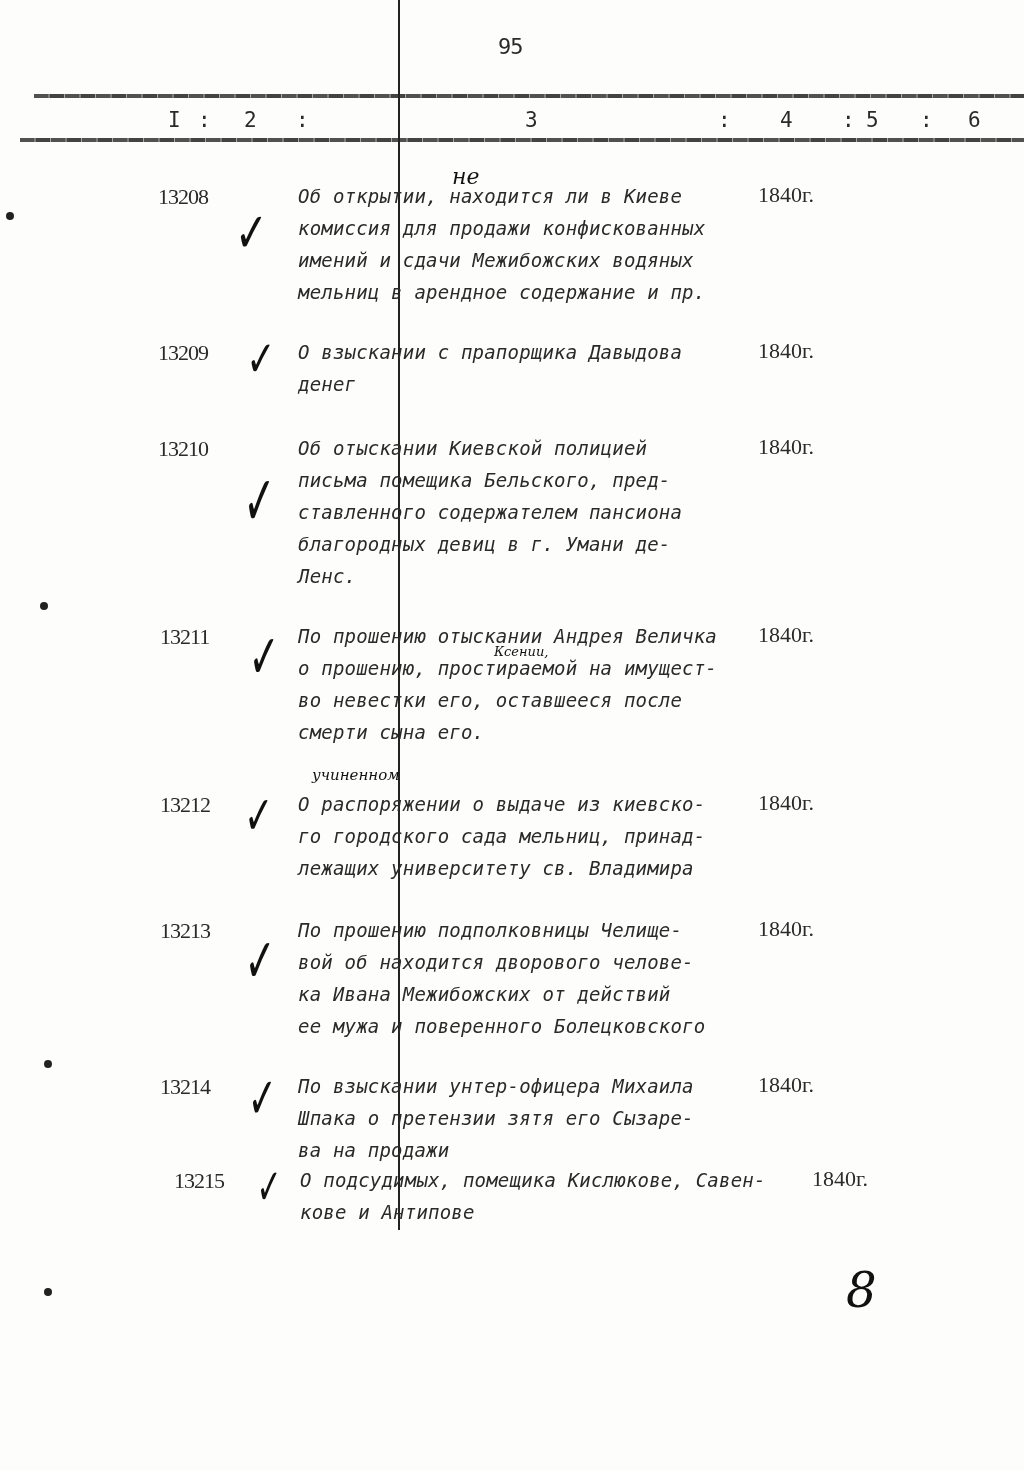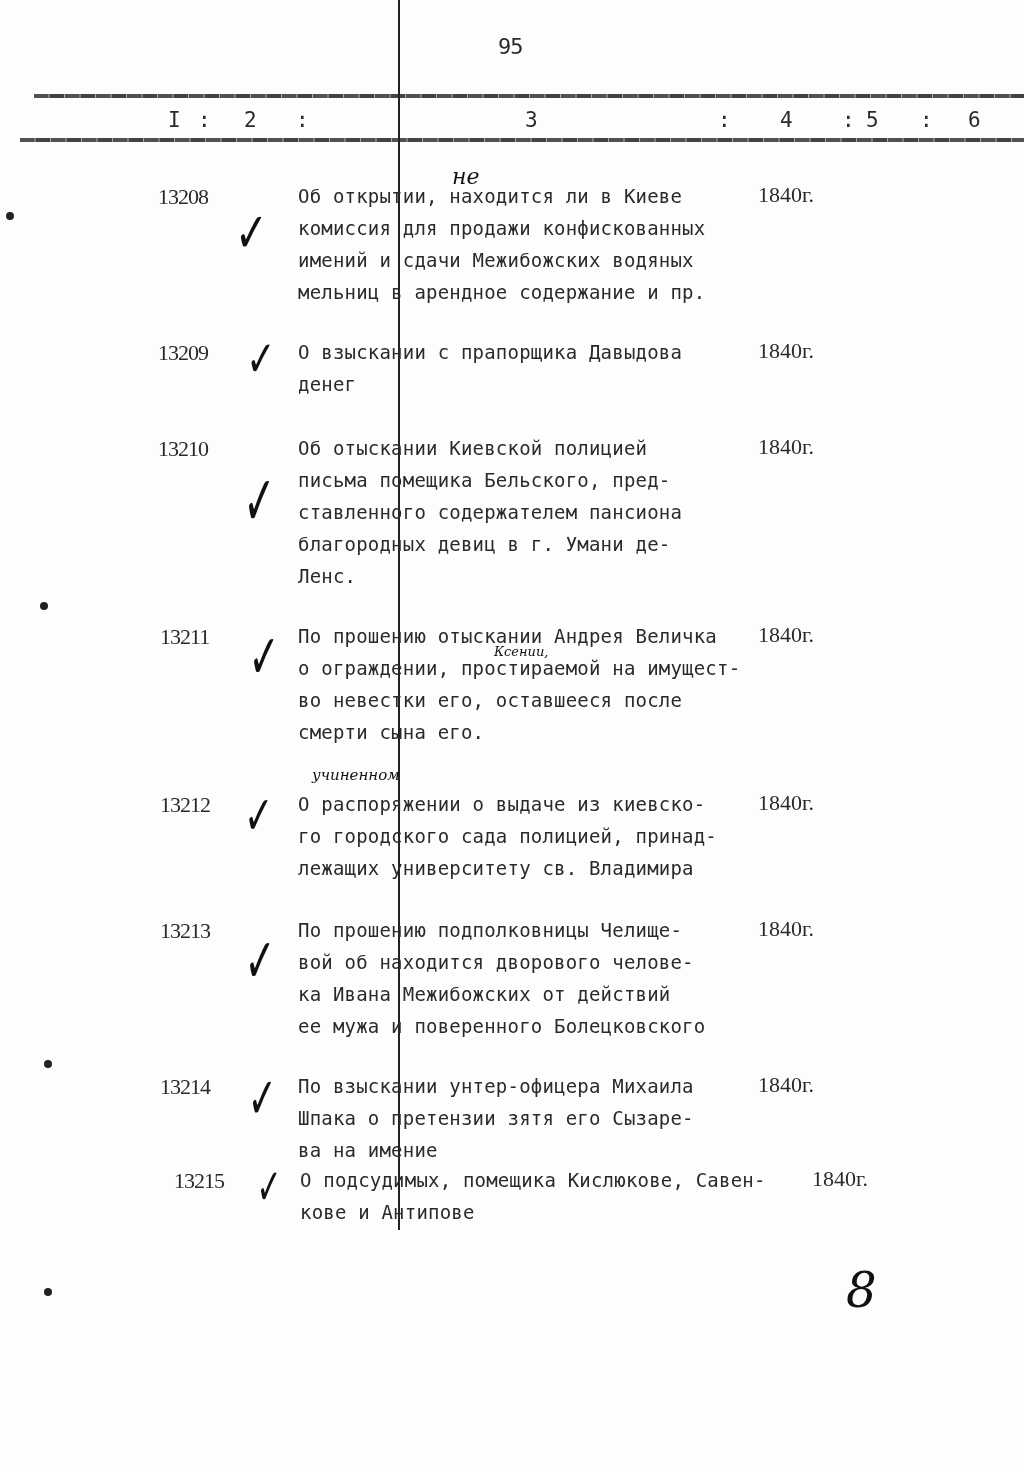--- a/index.html
+++ b/index.html
@@ -12,21 +12,21 @@
   .page-num { position: absolute; left: 498px; top: 34px; font-size: 22px; letter-spacing: -1px; }
   .rule { position: absolute; left: 20px; right: 0; height: 4px;
     background: repeating-linear-gradient(90deg, #333 0 14px, #666 14px 16px, #222 16px 30px, #999 30px 31px); opacity: .85; }
   .rule.top { top: 94px; left: 34px; height: 4px; }
   .rule.bottom { top: 138px; height: 4px; }
   .colhdr { position: absolute; top: 108px; font-size: 21px; }
   .vline { position: absolute; left: 398px; top: 0; width: 1.5px; height: 1230px; background: #222; }
   .entry { position: absolute; }
   .num { position: absolute; font-family: "Liberation Serif", "DejaVu Serif", serif; font-size: 22px; letter-spacing: -1px; }
   .check { position: absolute; font-family: "DejaVu Sans", sans-serif; color: #111; }
-  .desc { position: absolute; left: 298px; font-size: 19px; line-height: 32px; white-space: pre; letter-spacing: 0.2px; }
+  .desc { position: absolute; left: 298px; font-size: 19px; line-height: 32px; white-space: pre; letter-spacing: 0.2px; font-style: italic; }
   .year { position: absolute; font-family: "Liberation Serif", "DejaVu Serif", serif; font-size: 22px; }
   .hand { position: absolute; font-family: "DejaVu Serif", serif; font-style: italic; color: #111; }
   .dot { position: absolute; width: 8px; height: 8px; border-radius: 50%; background: #222; }
 </style>
 </head>
 <body>
 
 <div class="page-num">95</div>
 
 <div class="rule top"></div>
@@ -80,52 +80,52 @@
 <span>благородных девиц в г. Умани де-</span>
 <span>Ленс.</span></div>
   <span class="year" style="left:758px;top:434px">1840г.</span>
 </div>
 
 <div class="entry">
   <span class="num" style="left:160px;top:624px">13211</span>
   <span class="check" style="left:238px;top:620px;font-size:62px;transform:scaleX(.6)">✓</span>
   <span class="hand" style="left:494px;top:644px;font-size:13px">Ксении,</span>
   <div class="desc" style="top:620px"><span>По прошению отыскании Андрея Величка</span>
-<span>о ограждении, простираемой на имущест-</span>
+<span>о прошению, простираемой на имущест-</span>
 <span>во невестки его, оставшееся после</span>
 <span>смерти сына его.</span></div>
   <span class="year" style="left:758px;top:622px">1840г.</span>
 </div>
 
 <div class="entry">
   <span class="num" style="left:160px;top:792px">13212</span>
   <span class="check" style="left:236px;top:784px;font-size:54px;transform:scaleX(.65)">✓</span>
   <span class="hand" style="left:312px;top:766px;font-size:15px">учиненном</span>
   <div class="desc" style="top:788px"><span>О распоряжении о выдаче из киевско-</span>
-<span>го городского сада полицией, принад-</span>
+<span>го городского сада мельниц, принад-</span>
 <span>лежащих университету св. Владимира</span></div>
   <span class="year" style="left:758px;top:790px">1840г.</span>
 </div>
 
 <div class="entry">
   <span class="num" style="left:160px;top:918px">13213</span>
   <span class="check" style="left:234px;top:924px;font-size:62px;transform:scaleX(.6)">✓</span>
   <div class="desc" style="top:914px"><span>По прошению подполковницы Челище-</span>
 <span>вой об находится дворового челове-</span>
 <span>ка Ивана Межибожских от действий</span>
 <span>ее мужа и поверенного Болецковского</span></div>
   <span class="year" style="left:758px;top:916px">1840г.</span>
 </div>
 
 <div class="entry">
   <span class="num" style="left:160px;top:1074px">13214</span>
   <span class="check" style="left:238px;top:1064px;font-size:58px;transform:scaleX(.6)">✓</span>
   <div class="desc" style="top:1070px"><span>По взыскании унтер-офицера Михаила</span>
 <span>Шпака о претензии зятя его Сызаре-</span>
-<span>ва на имение</span></div>
+<span>ва на продажи</span></div>
   <span class="year" style="left:758px;top:1072px">1840г.</span>
 </div>
 
 <div class="entry">
   <span class="num" style="left:174px;top:1168px">13215</span>
   <span class="check" style="left:248px;top:1158px;font-size:50px;transform:scaleX(.6)">✓</span>
   <div class="desc" style="top:1164px;left:300px"><span>О подсудимых, помещика Кислюкове, Савен-</span>
 <span>кове и Антипове</span></div>
   <span class="year" style="left:812px;top:1166px">1840г.</span>
 </div>

